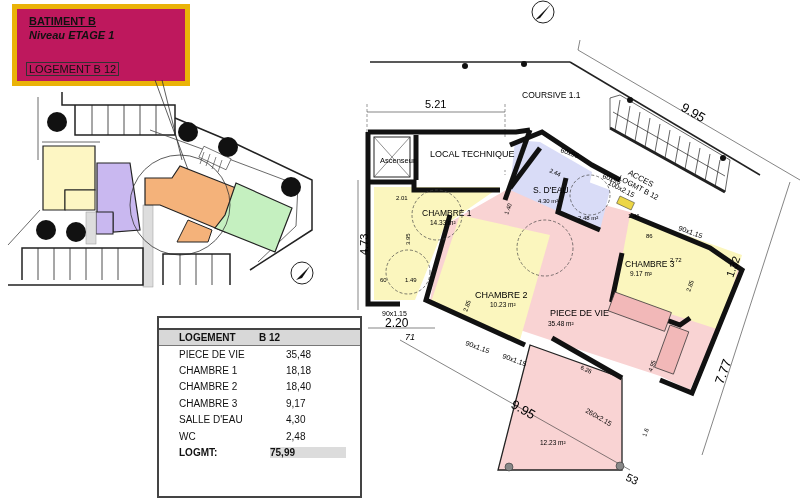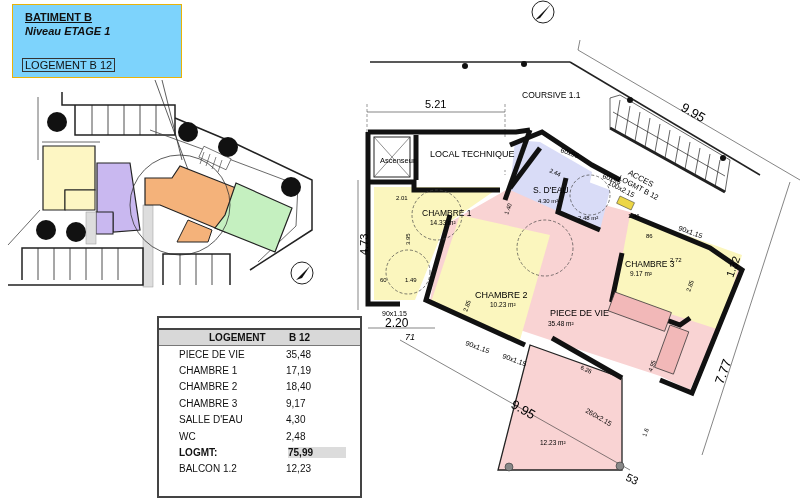--- a/index.html
+++ b/index.html
@@ -1,32 +1,32 @@
 <!DOCTYPE html>
 <html><head>
 <meta charset="utf-8">
 <style>
   html,body{margin:0;padding:0;background:#fff;}
   body{width:800px;height:498px;position:relative;overflow:hidden;font-family:"Liberation Sans",sans-serif;color:#111;}
-  .title-box{position:absolute;left:12px;top:4px;width:168px;height:72px;border:1px solid #eab308;background:#7dd3fc;}
+  .title-box{position:absolute;left:12px;top:4px;width:168px;height:72px;border:5px solid #eab308;background:#be185d;}
   .tb-line{position:absolute;left:12px;font-size:11px;}
   .tb1{top:6px;font-weight:bold;text-decoration:underline;}
   .tb2{top:20px;font-style:italic;font-weight:bold;}
   .tb3{top:53px;font-weight:normal;border:1px solid #333;padding:0 2px;left:9px;}
   .site{position:absolute;left:0;top:80px;width:330px;height:220px;}
   .plan{position:absolute;left:330px;top:0;width:470px;height:498px;}
   .tbl{position:absolute;left:157px;top:316px;width:201px;height:178px;border:2px solid #444;border-top:2px solid #444;background:#fff;font-family:"Liberation Sans",sans-serif;font-size:10px;}
   .tbl-top{height:10px;border-bottom:2px solid #444;}
   .tbl-head{height:15px;background:#d8d8d8;border-bottom:1px solid #777;display:flex;align-items:center;font-weight:bold;}
-  .tbl-head .c1{width:80px;padding-left:20px;margin-left:30px;}
+  .tbl-head .c1{width:80px;padding-left:20px;}
   .tbl-row{height:16.4px;display:flex;align-items:center;}
   .tbl-row .lbl{padding-left:20px;flex:1;}
   .tbl-row .val{width:60px;text-align:left;padding-right:14px;}
   .tbl-row.total{font-weight:bold;}
-  .tbl-row.total .val{background:#dcdcdc;margin-right:14px;padding-right:0;width:58px;}
+  .tbl-row.total .val{background:#dcdcdc;margin-right:14px;padding-right:18px;width:58px;}
   svg text{font-family:"Liberation Sans",sans-serif;}
 </style>
 </head>
 <body>
 
 <div class="title-box">
   <div class="tb-line tb1">BATIMENT B</div>
   <div class="tb-line tb2">Niveau ETAGE 1</div>
   <div class="tb-line tb3">LOGEMENT B 12</div>
 </div>
@@ -261,21 +261,21 @@
   <div class="tbl-head">
     <span class="c1">LOGEMENT</span>
     <span>B 12</span>
   </div>
   <div class="tbl-row">
       <span class="lbl">PIECE DE VIE</span>
       <span class="val">35,48</span>
     </div>
   <div class="tbl-row">
       <span class="lbl">CHAMBRE 1</span>
-      <span class="val">17,19</span>
+      <span class="val">18,18</span>
     </div>
   <div class="tbl-row">
       <span class="lbl">CHAMBRE 2</span>
       <span class="val">18,40</span>
     </div>
   <div class="tbl-row">
       <span class="lbl">CHAMBRE 3</span>
       <span class="val">9,17</span>
     </div>
   <div class="tbl-row">
@@ -283,17 +283,13 @@
       <span class="val">4,30</span>
     </div>
   <div class="tbl-row">
       <span class="lbl">WC</span>
       <span class="val">2,48</span>
     </div>
   <div class="tbl-row total">
       <span class="lbl">LOGMT:</span>
       <span class="val">75,99</span>
     </div>
-  <div class="tbl-row">
-      <span class="lbl">BALCON 1.2</span>
-      <span class="val">12,23</span>
-    </div>
 </div>
 
 </body></html>

